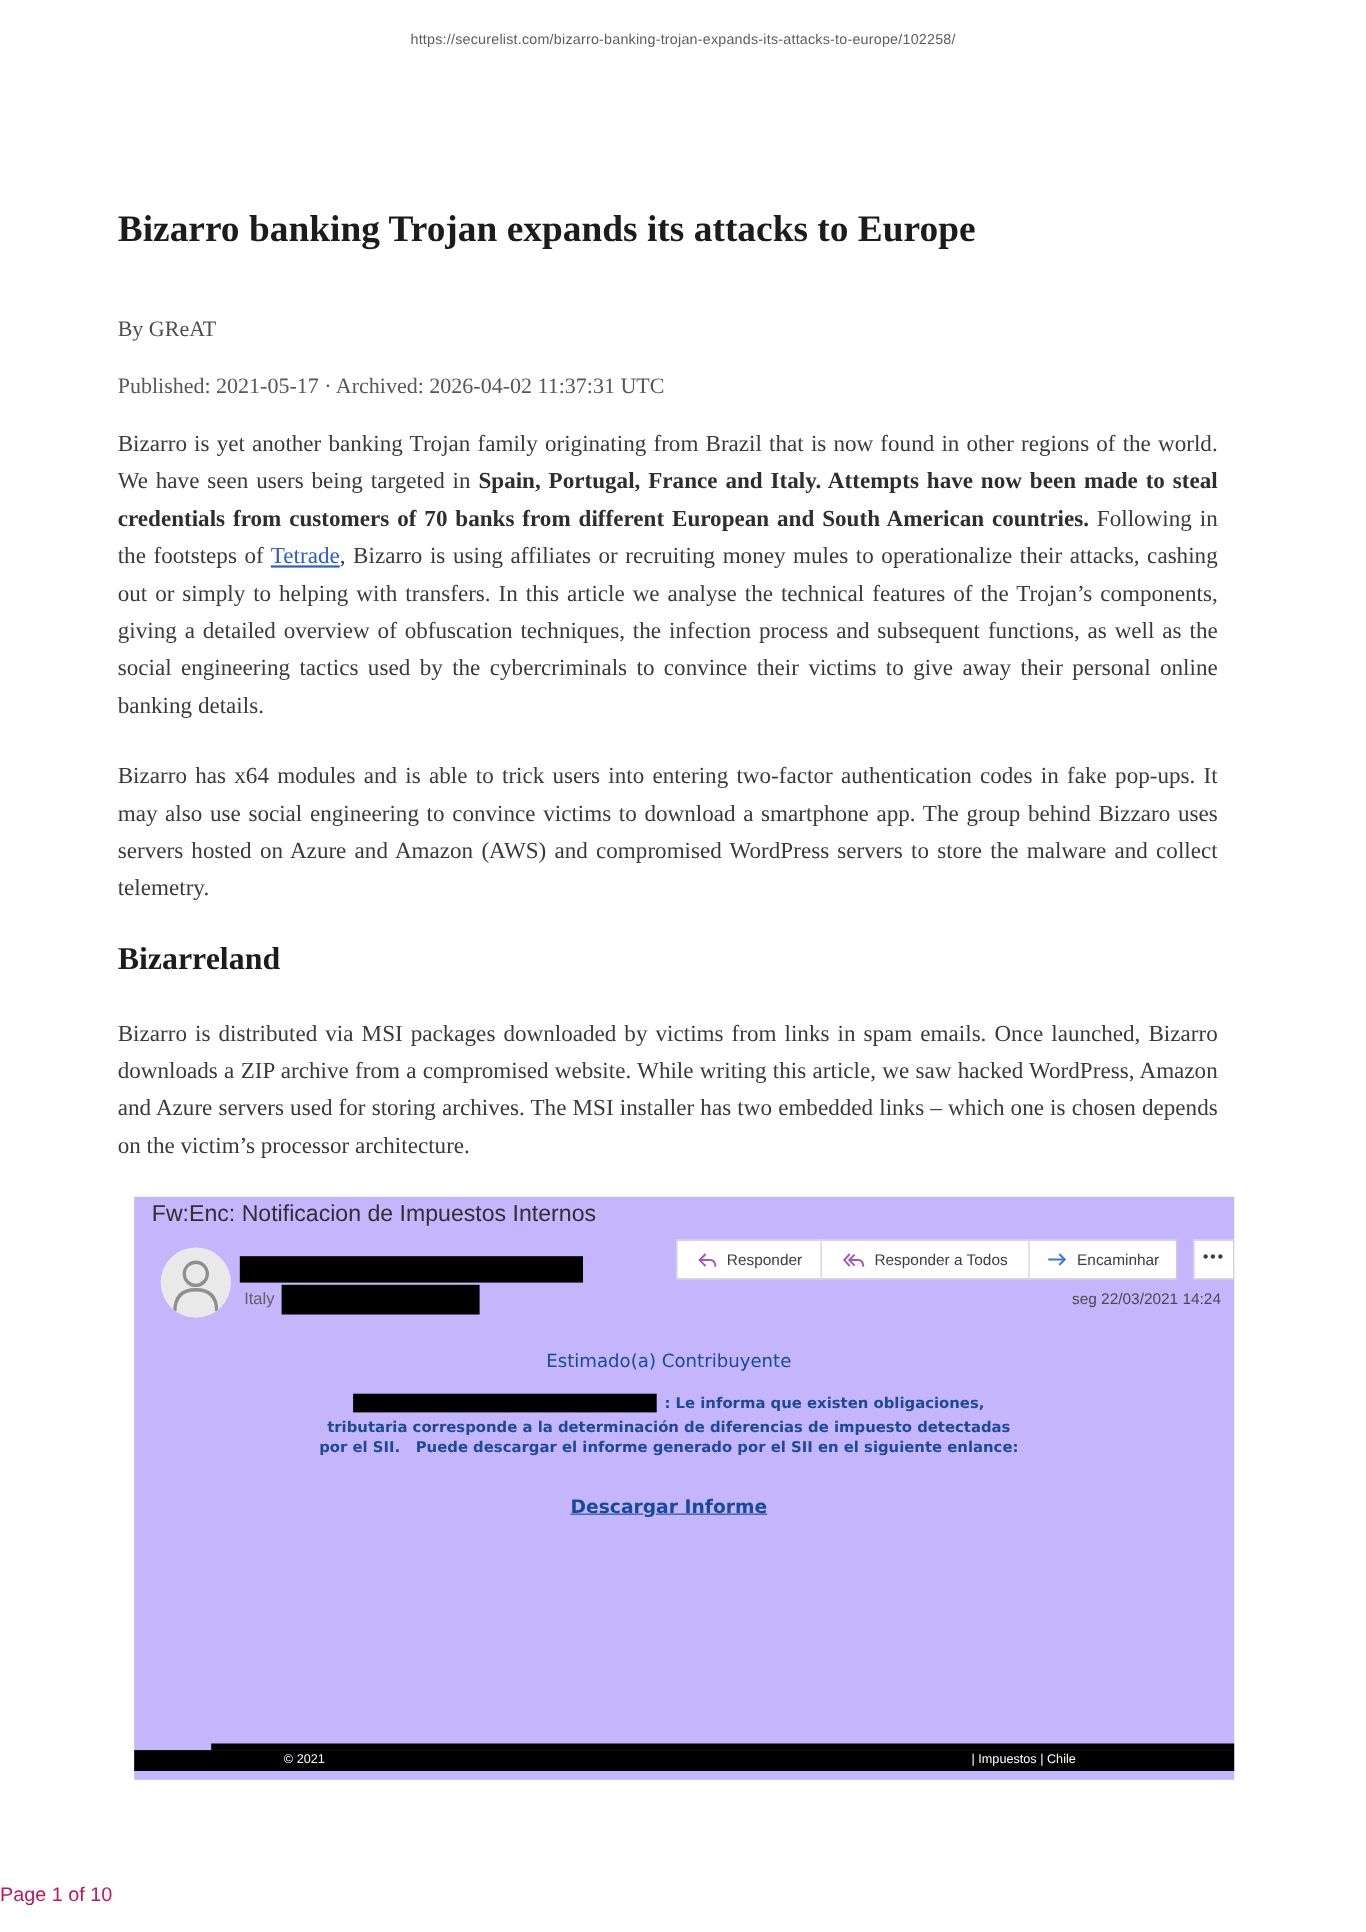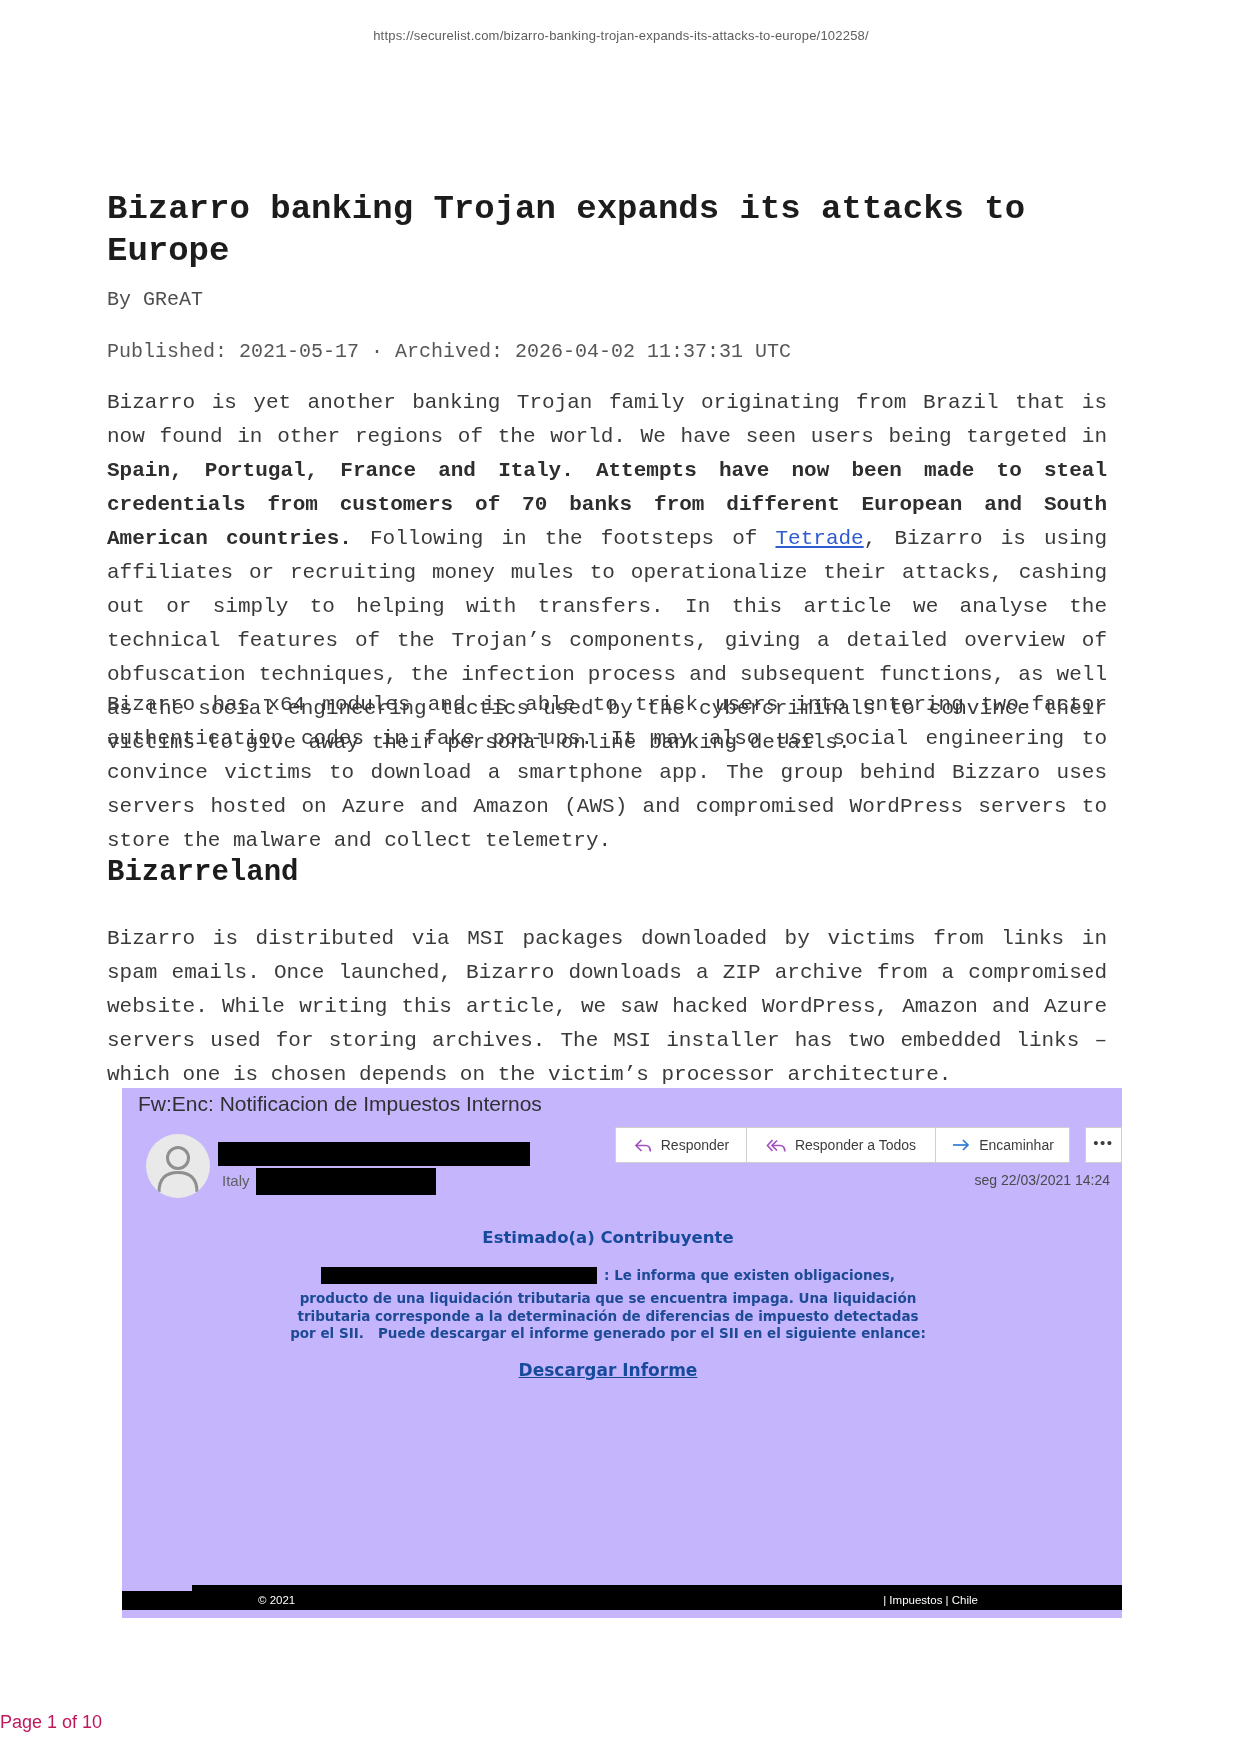--- a/index.html
+++ b/index.html
@@ -10,21 +10,21 @@
   
   .print-url{
     position:absolute;top:28px;left:0;width:100%;text-align:center;
     font-size:13px;color:#5d5d5d;letter-spacing:.2px;
   }
   .page-number{
     position:absolute;top:1712px;left:0;width:100%;text-align:left;
     font-size:18px;color:#be185d;
   }
   
-  .art{position:absolute;left:107px;width:1000px;font-family:Liberation Mono, monospace;}
+  .art{position:absolute;left:107px;width:1000px;font-family:Liberation Serif, serif;}
   .art-title{top:188px;font-size:34px;line-height:42px;font-weight:700;color:#1c1c1c;}
   .art-byline{top:288px;font-size:20px;color:#4e4e4e;}
   .art-dateline{top:340px;font-size:20px;color:#575757;}
   .art-p{font-size:21px;line-height:34px;color:#3a3a3a;text-align:justify;}
   .p1{top:386px;}
   .p2{top:688px;}
   .art-h2{top:856px;font-size:29px;font-weight:700;color:#1c1c1c;}
   .p3{top:922px;}
   .art-p b{color:#2e2e2e;}
   a.textlink{color:#2d5bd1;text-decoration:underline;cursor:pointer;}
@@ -50,21 +50,21 @@
     background:#e9e9e9;display:flex;align-items:center;justify-content:center;overflow:hidden;
   }
   .redaction{background:#000;}
   .sender-bar{position:absolute;left:96px;top:54px;width:312px;height:24px;}
   .para-label{position:absolute;left:100px;top:84px;font-size:15px;color:#606060;}
   .recipient-bar{position:absolute;left:134px;top:80px;width:180px;height:27px;}
   .email-body{
     position:absolute;left:-14px;top:0;width:1000px;text-align:center;
     font-family:"DejaVu Sans", sans-serif;color:#1c4a94;
   }
-  .eb-greeting{position:absolute;left:0;width:100%;top:140px;font-size:16.5px;font-weight:700;color:#174a9b;}
+  .eb-greeting{position:absolute;left:0;width:100%;top:140px;font-size:16.5px;font-weight:400;color:#174a9b;}
   .eb-line1{position:absolute;left:0;width:100%;top:179px;font-size:13.5px;font-weight:600;color:#1c4a94;}
   .inline-redaction{display:inline-block;width:276px;height:17px;vertical-align:-4px;margin-right:7px;}
   .eb-lines{position:absolute;left:0;width:100%;top:202px;font-size:13.5px;font-weight:600;line-height:17.5px;color:#1c4a94;}
   .eb-download{
     position:absolute;left:0;width:100%;top:272px;font-size:17px;font-weight:700;
   }
   .eb-download a{color:#174a9b;text-decoration:underline;cursor:pointer;}
   .email-footer-strip{position:absolute;left:70px;top:497px;width:930px;height:6px;}
   .email-footer-bar{
     position:absolute;left:0;top:503px;width:1000px;height:19px;background:#000;
@@ -141,21 +141,20 @@
     </span>
   </div>
   <div class="redaction sender-bar"></div>
   <div class="para-label">Italy</div>
   <div class="redaction recipient-bar"></div>
 
   <div class="email-body">
     <div class="eb-greeting">Estimado(a) Contribuyente</div>
     <div class="eb-line1"><span class="redaction inline-redaction"></span><span>: Le informa que existen obligaciones,</span></div>
     <div class="eb-lines">
-      <div>producto de una liquidación tributaria que se encuentra impaga. Una liquidación</div>
       <div>tributaria corresponde a la determinación de diferencias de impuesto detectadas</div>
       <div>por el SII.&nbsp;&nbsp; Puede descargar el informe generado por el SII en el siguiente enlance:</div>
     </div>
     <div class="eb-download">
       <a>Descargar Informe</a>
     </div>
   </div>
 
   <div class="redaction email-footer-strip"></div>
   <div class="email-footer-bar">

